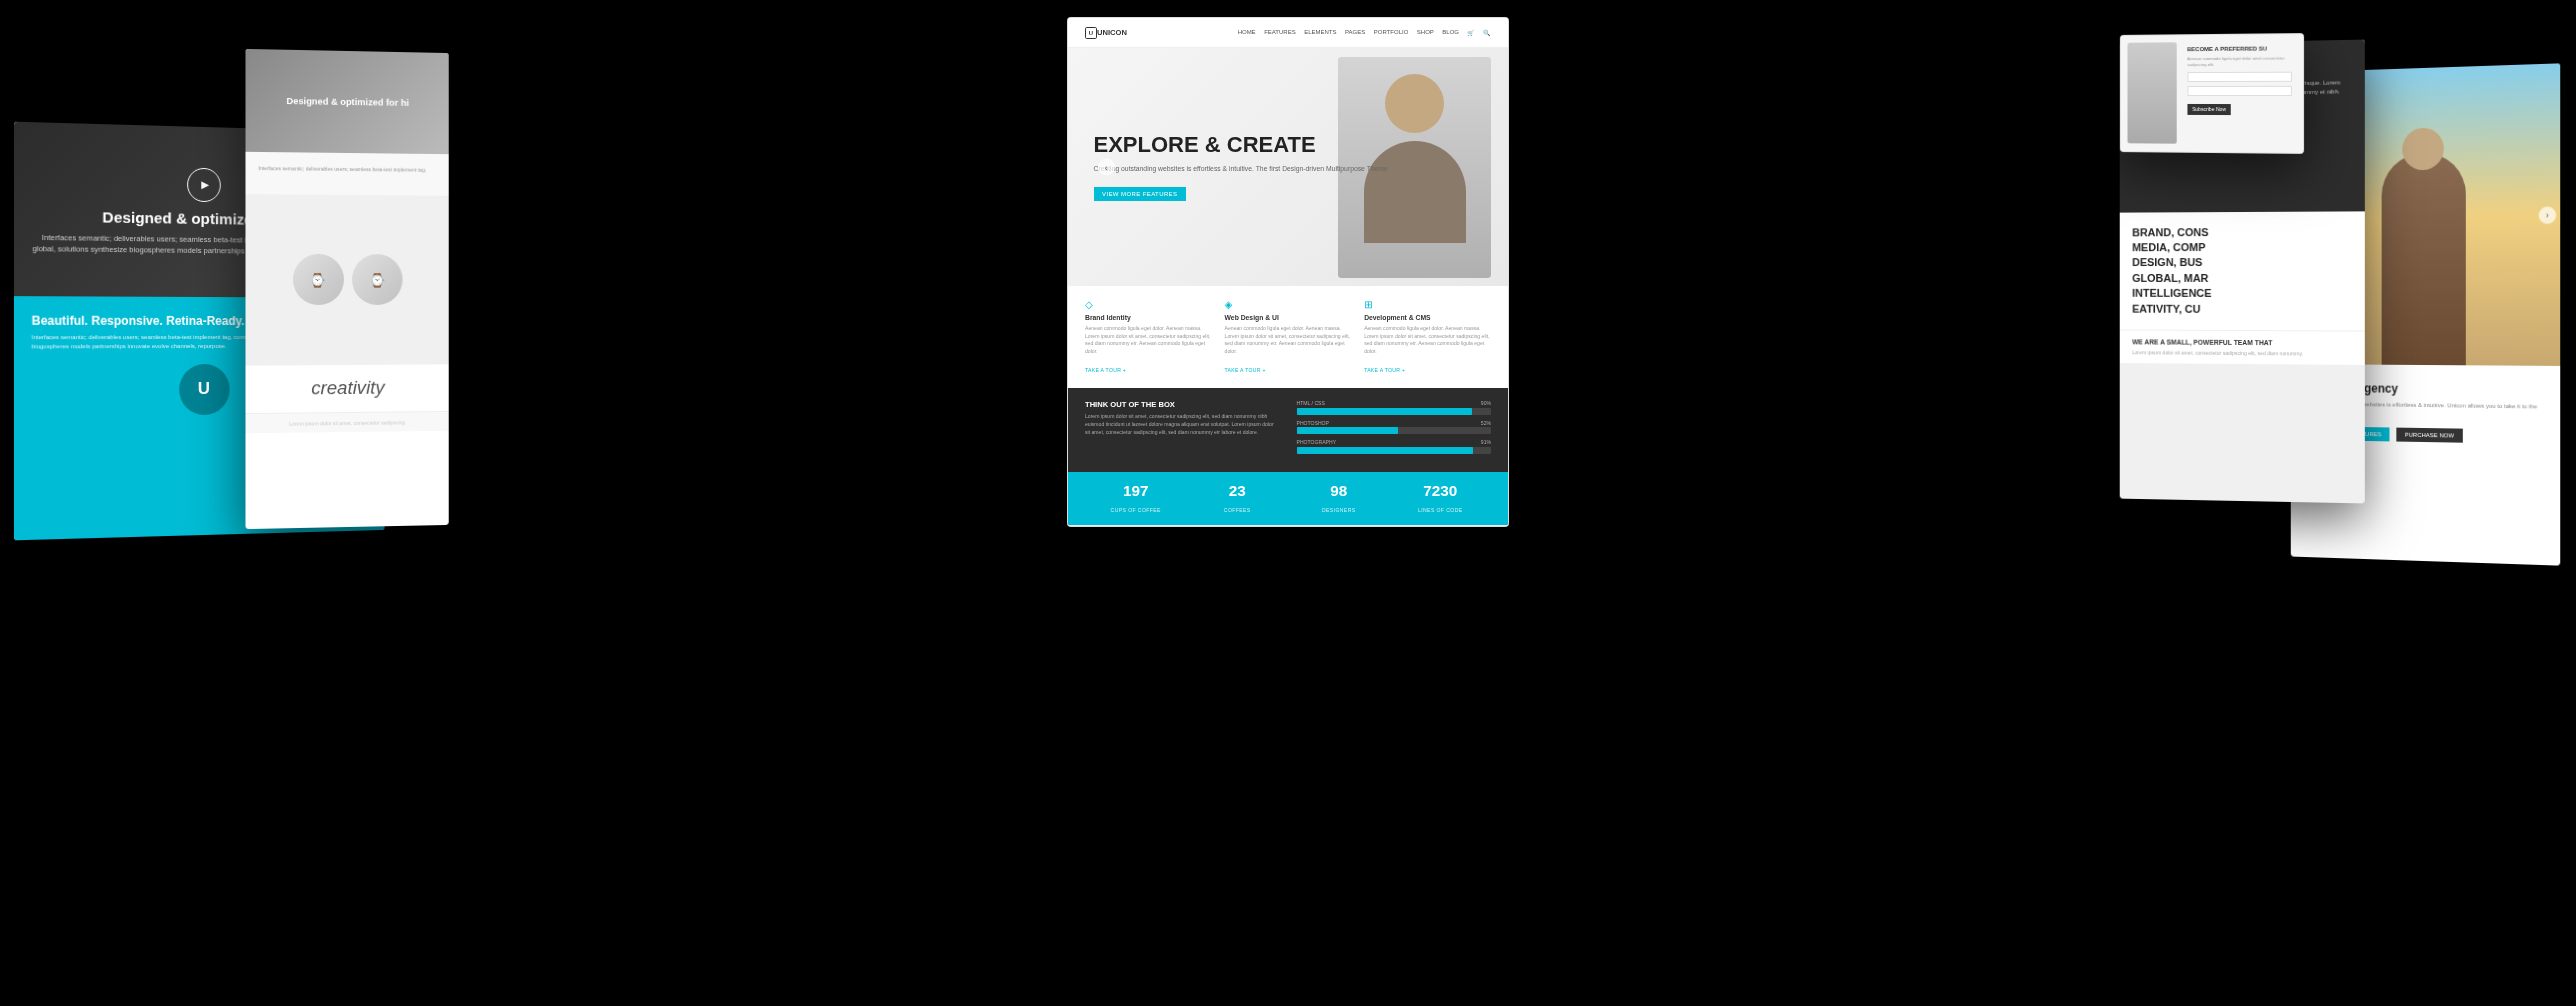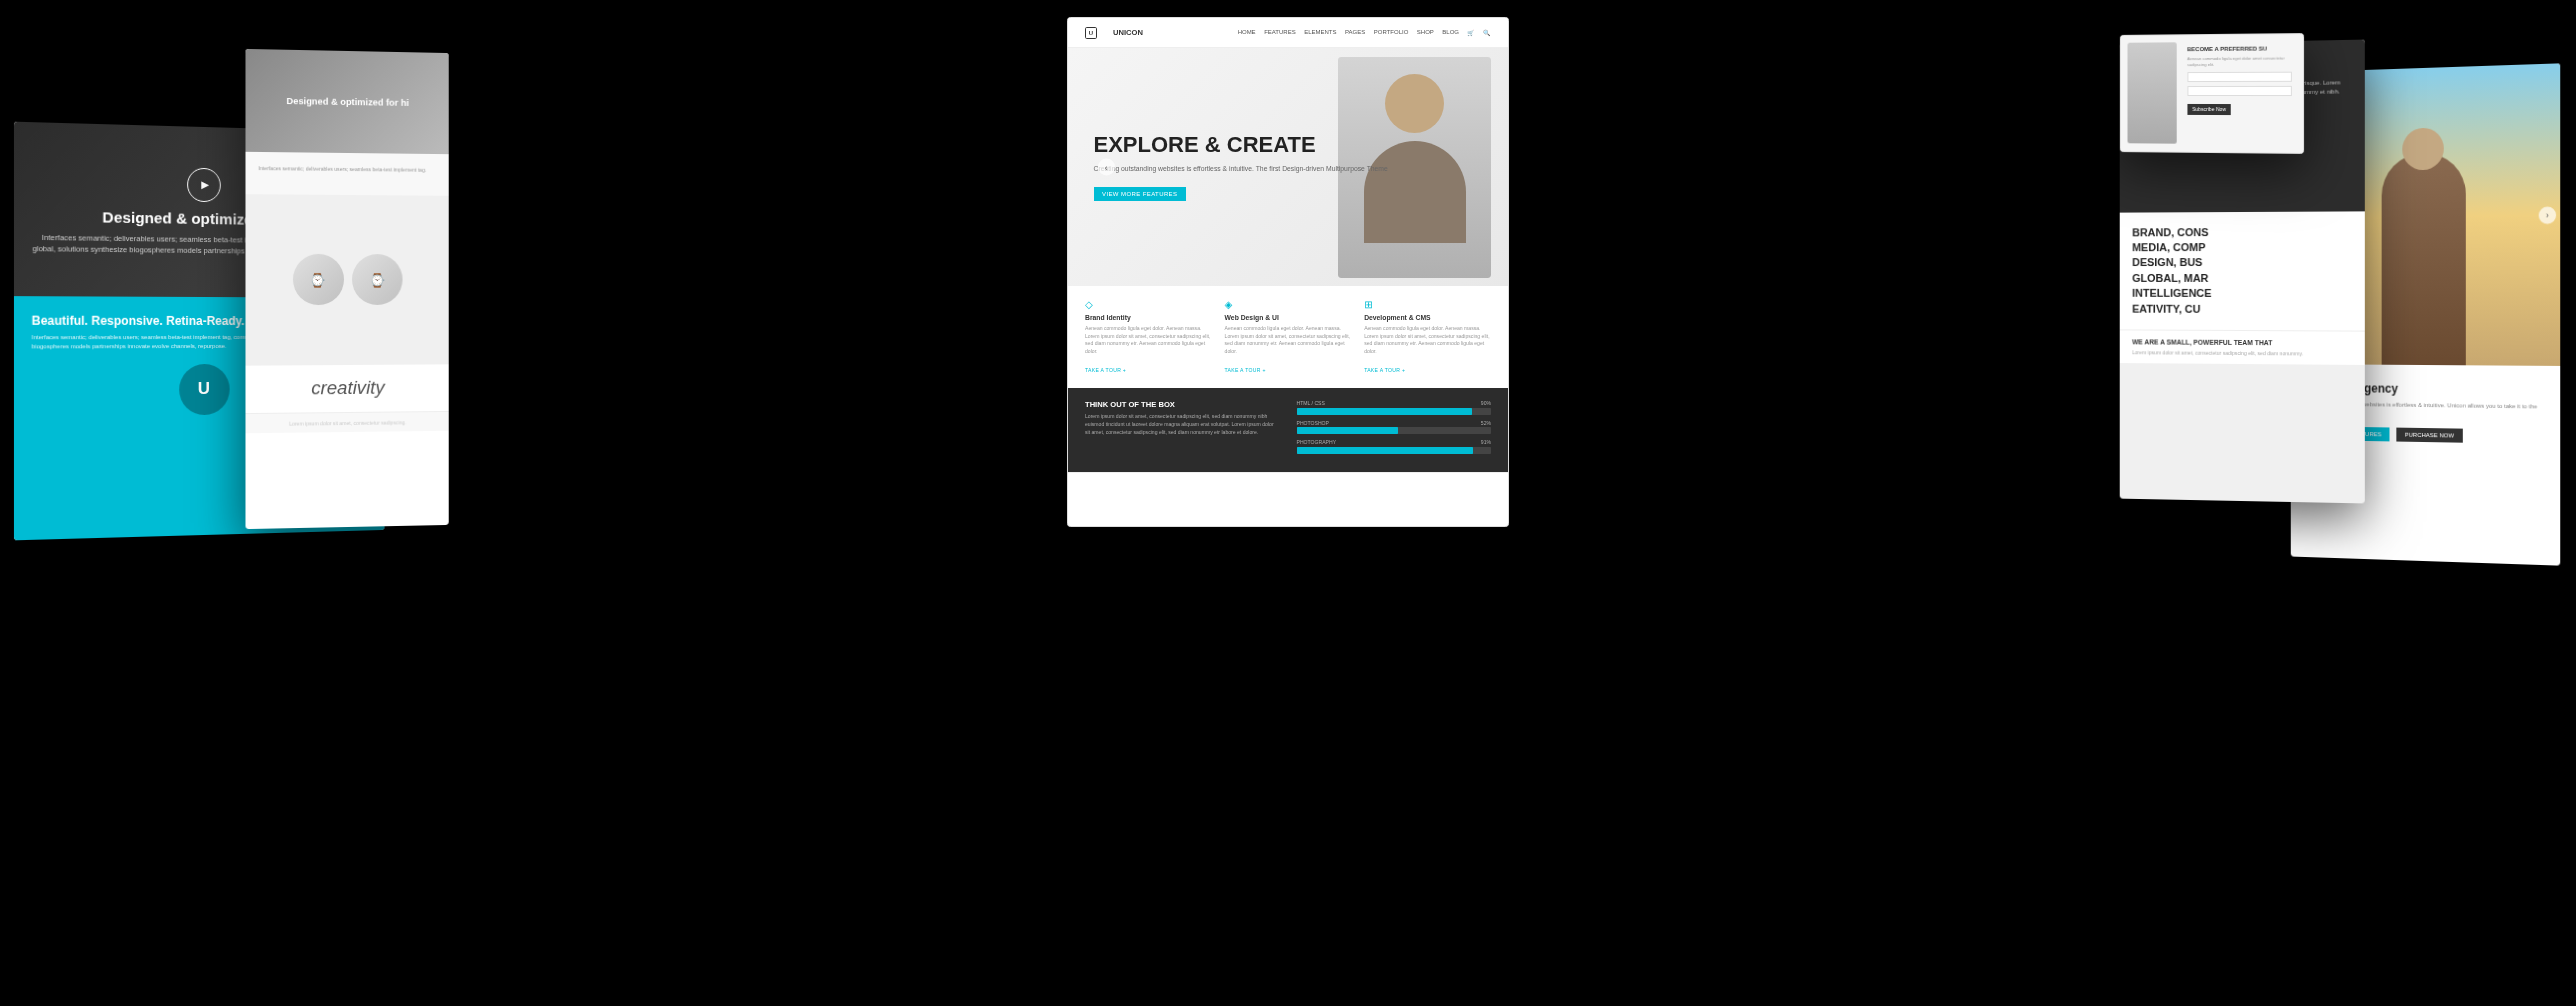--- a/index.html
+++ b/index.html
@@ -225,21 +225,21 @@
       gap: 12.7px;
       border-bottom: 0.8px solid #eee;
     }
 
     .main-nav .logo {
       font-size: 7.6px;
       font-weight: bold;
       color: #333;
       display: flex;
       align-items: center;
-      gap: 16px;
+      gap: 0;
     }
 
     .logo-icon {
       width: 12px;
       height: 12px;
       border: 1.7px solid #333;
       border-radius: 1.7px;
       display: flex;
       align-items: center;
       justify-content: center;
@@ -845,20 +845,38 @@
             <span>PHOTOGRAPHY</span>
             <span>91%</span>
           </div>
           <div class="skill-bar-track">
             <div class="skill-bar-fill" style="width:91%"></div>
           </div>
         </div>
       </div>
     </div>
 
+    <div class="stats-section">
+      <div class="stat-item">
+        <span class="stat-num">197</span>
+        <span class="stat-label">CUPS OF COFFEE</span>
+      </div>
+      <div class="stat-item">
+        <span class="stat-num">23</span>
+        <span class="stat-label">COFFEES</span>
+      </div>
+      <div class="stat-item">
+        <span class="stat-num">98</span>
+        <span class="stat-label">DESIGNERS</span>
+      </div>
+      <div class="stat-item">
+        <span class="stat-num">7230</span>
+        <span class="stat-label">LINES OF CODE</span>
+      </div>
+    </div>
 
     <div class="bottom-features">
       
       
       
     </div>
   </div>
 
   <div class="screen screen-right1">
     <div class="testimonial-section">

